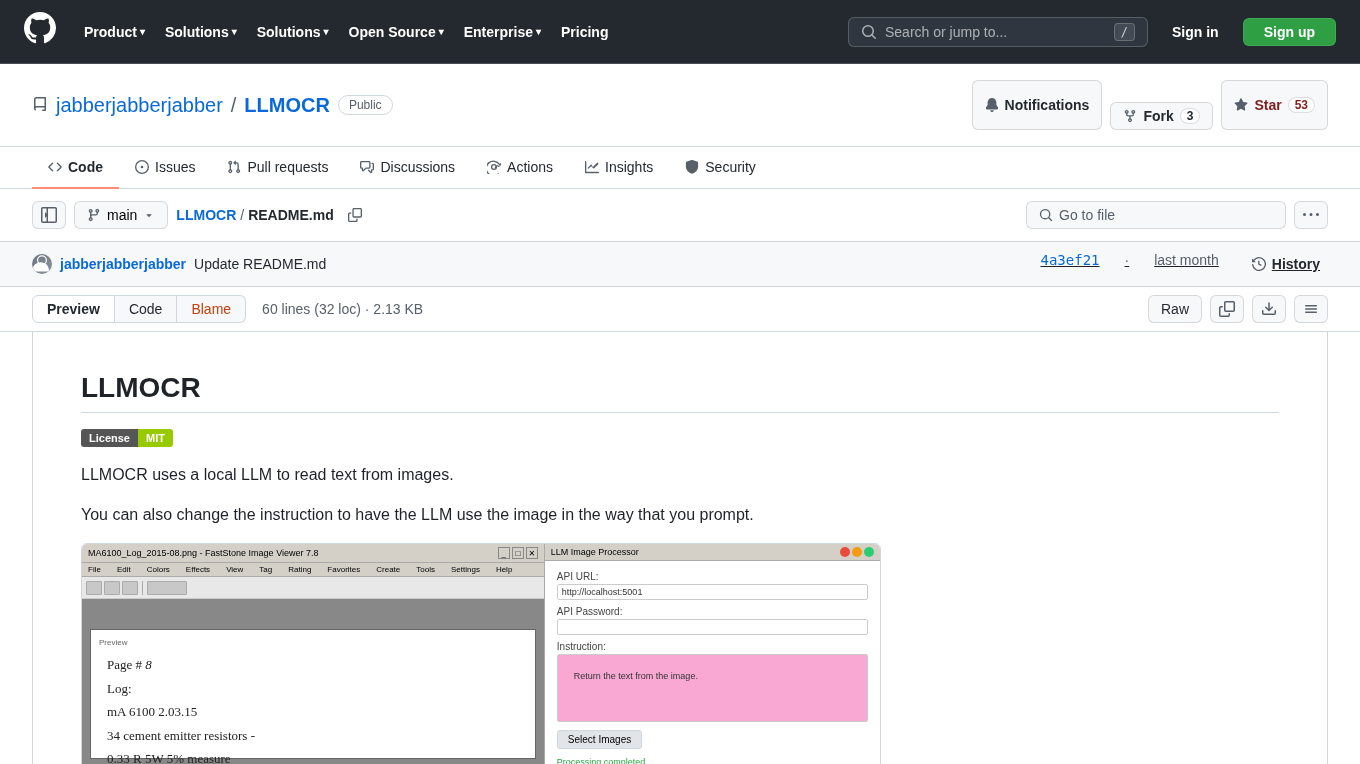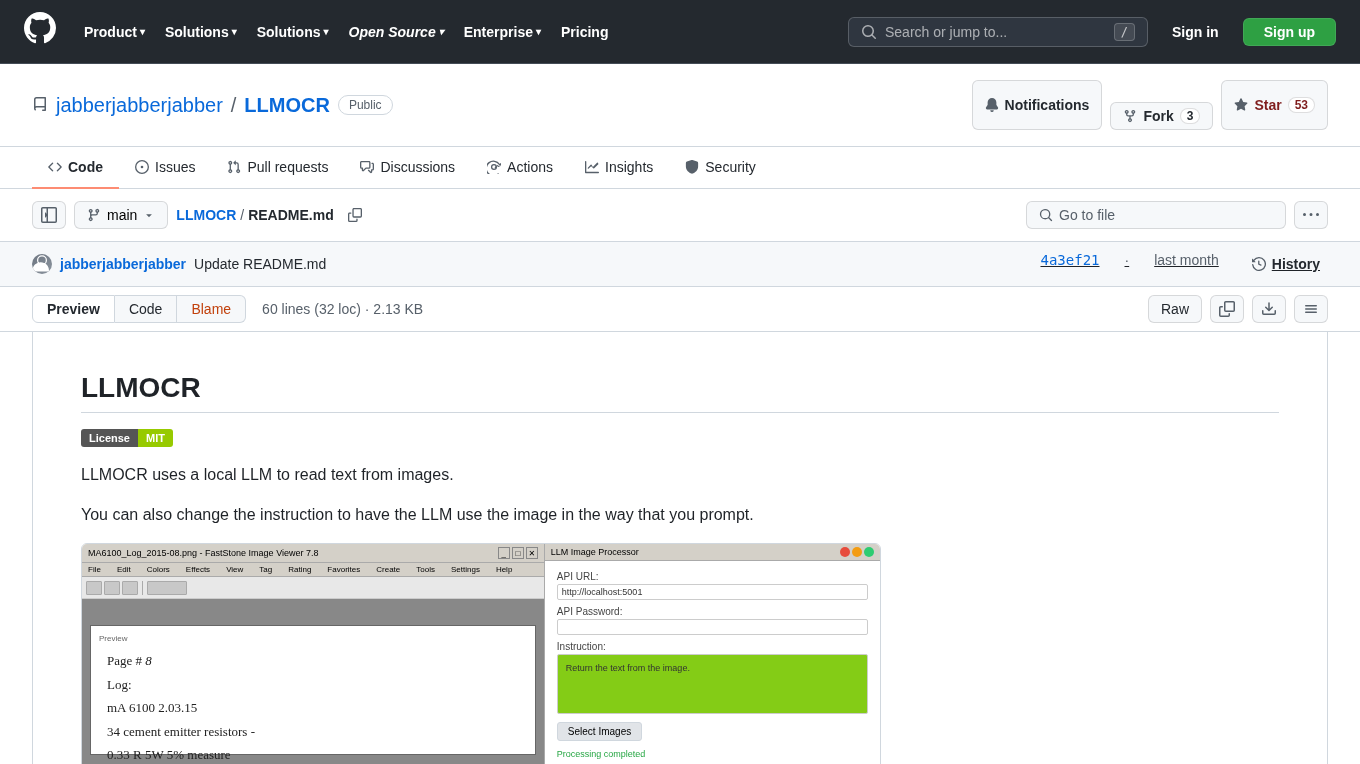--- a/index.html
+++ b/index.html
@@ -21,21 +21,21 @@
       <span style="font-size:10px;">▾</span>
     </div>
     <div style="color:#fff; font-size:14px; font-weight:600; padding:6px 8px; border-radius:6px; cursor:pointer; display:flex; align-items:center; gap:3px;">
       <span>Solutions</span>
       <span style="font-size:10px;">▾</span>
     </div>
     <div style="color:#fff; font-size:14px; font-weight:600; padding:6px 8px; border-radius:6px; cursor:pointer; display:flex; align-items:center; gap:3px;">
       <span>Solutions</span>
       <span style="font-size:10px;">▾</span>
     </div>
-    <div style="color:#fff; font-size:14px; font-weight:600; padding:6px 8px; border-radius:6px; cursor:pointer; display:flex; align-items:center; gap:3px;font-style:italic;">
+    <div style="color:#fff; font-size:14px; font-weight:600; padding:6px 8px; border-radius:6px; cursor:pointer; display:flex; align-items:center; gap:3px;">
       <span>Open Source</span>
       <span style="font-size:10px;">▾</span>
     </div>
     <div style="color:#fff; font-size:14px; font-weight:600; padding:6px 8px; border-radius:6px; cursor:pointer; display:flex; align-items:center; gap:3px;">
       <span>Enterprise</span>
       <span style="font-size:10px;">▾</span>
     </div>
     <div style="color:#fff; font-size:14px; font-weight:600; padding:6px 8px; border-radius:6px; cursor:pointer;">
       <span>Pricing</span>
     </div>
@@ -301,21 +301,21 @@
           </div>
         </div>
         <div style="padding:10px 12px; flex:1;">
           <div style="font-size:10px; color:#444; margin-bottom:2px;">API URL:</div>
           <div style="border:1px solid #ccc; border-radius:2px; padding:2px 4px; font-size:9px; background:#fff; margin-bottom:6px; color:#333;">http://localhost:5001</div>
 
           <div style="font-size:10px; color:#444; margin-bottom:2px;">API Password:</div>
           <div style="border:1px solid #ccc; border-radius:2px; padding:2px 4px; font-size:9px; background:#fff; margin-bottom:6px; height:16px;"></div>
 
           <div style="font-size:10px; color:#444; margin-bottom:2px;">Instruction:</div>
-          <div style="border:1px solid #ccc; border-radius:2px; padding:8px; font-size:9px; background:#84cc16; margin-bottom:8px; height:60px; overflow:hidden; color:#333;">
+          <div style="border:1px solid #ccc; border-radius:2px; padding:16px; font-size:9px; background:#f9a8d4; margin-bottom:8px; height:68px; overflow:hidden; color:#333;">
             <span>Return the text from the image.</span>
           </div>
 
           <button style="background:#e1e4e8; border:1px solid #d0d7de; border-radius:3px; padding:3px 10px; font-size:10px; cursor:pointer; margin-bottom:6px;">Select Images</button>
 
           <div style="color:#28a745; font-size:9px; margin-top:2px;">Processing completed</div>
 
           <div style="background:#e1e4e8; border-radius:2px; height:6px; margin-top:6px;">
             <div style="background:#28a745; height:100%; width:0%; border-radius:2px;"></div>
           </div>

